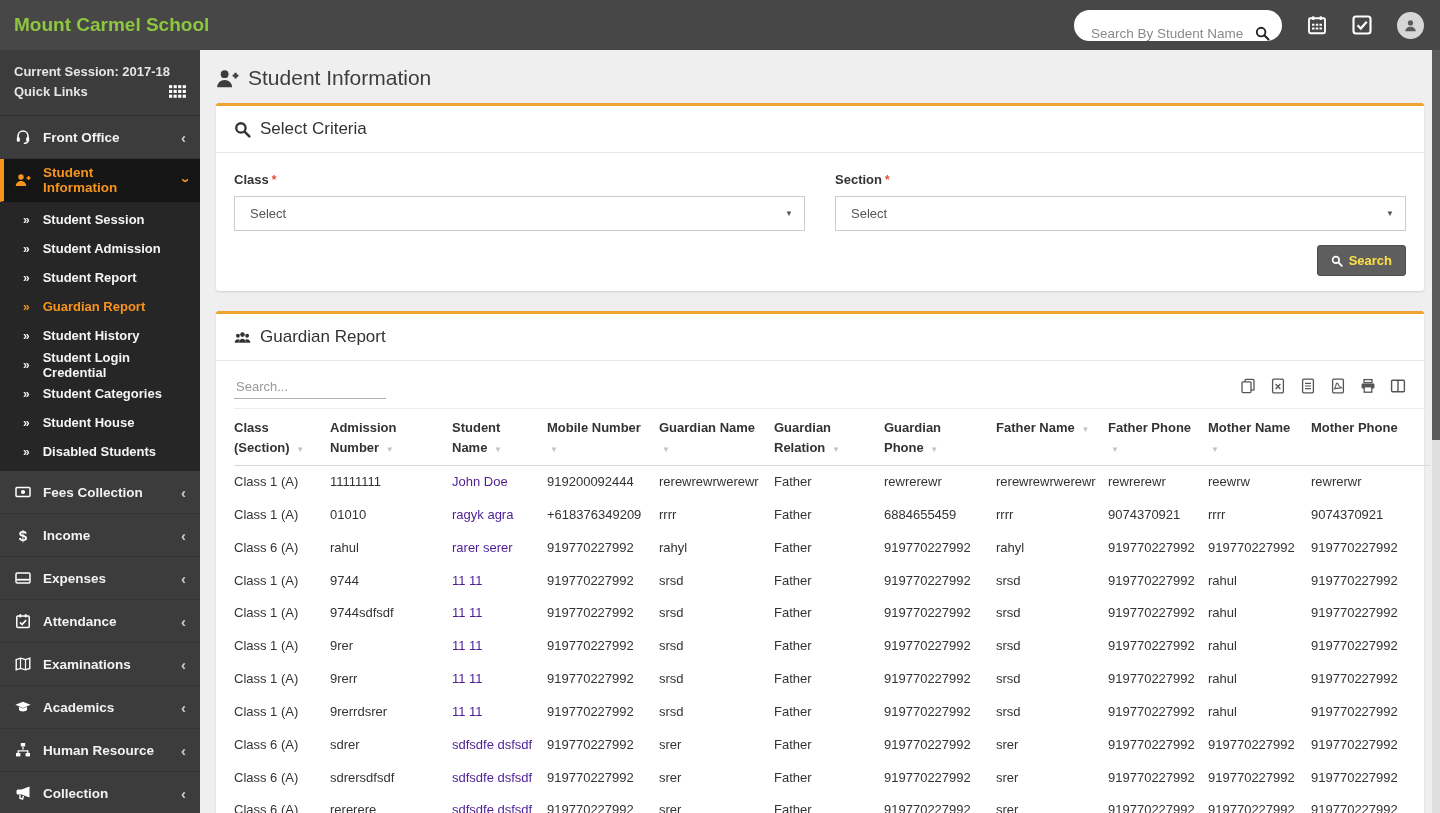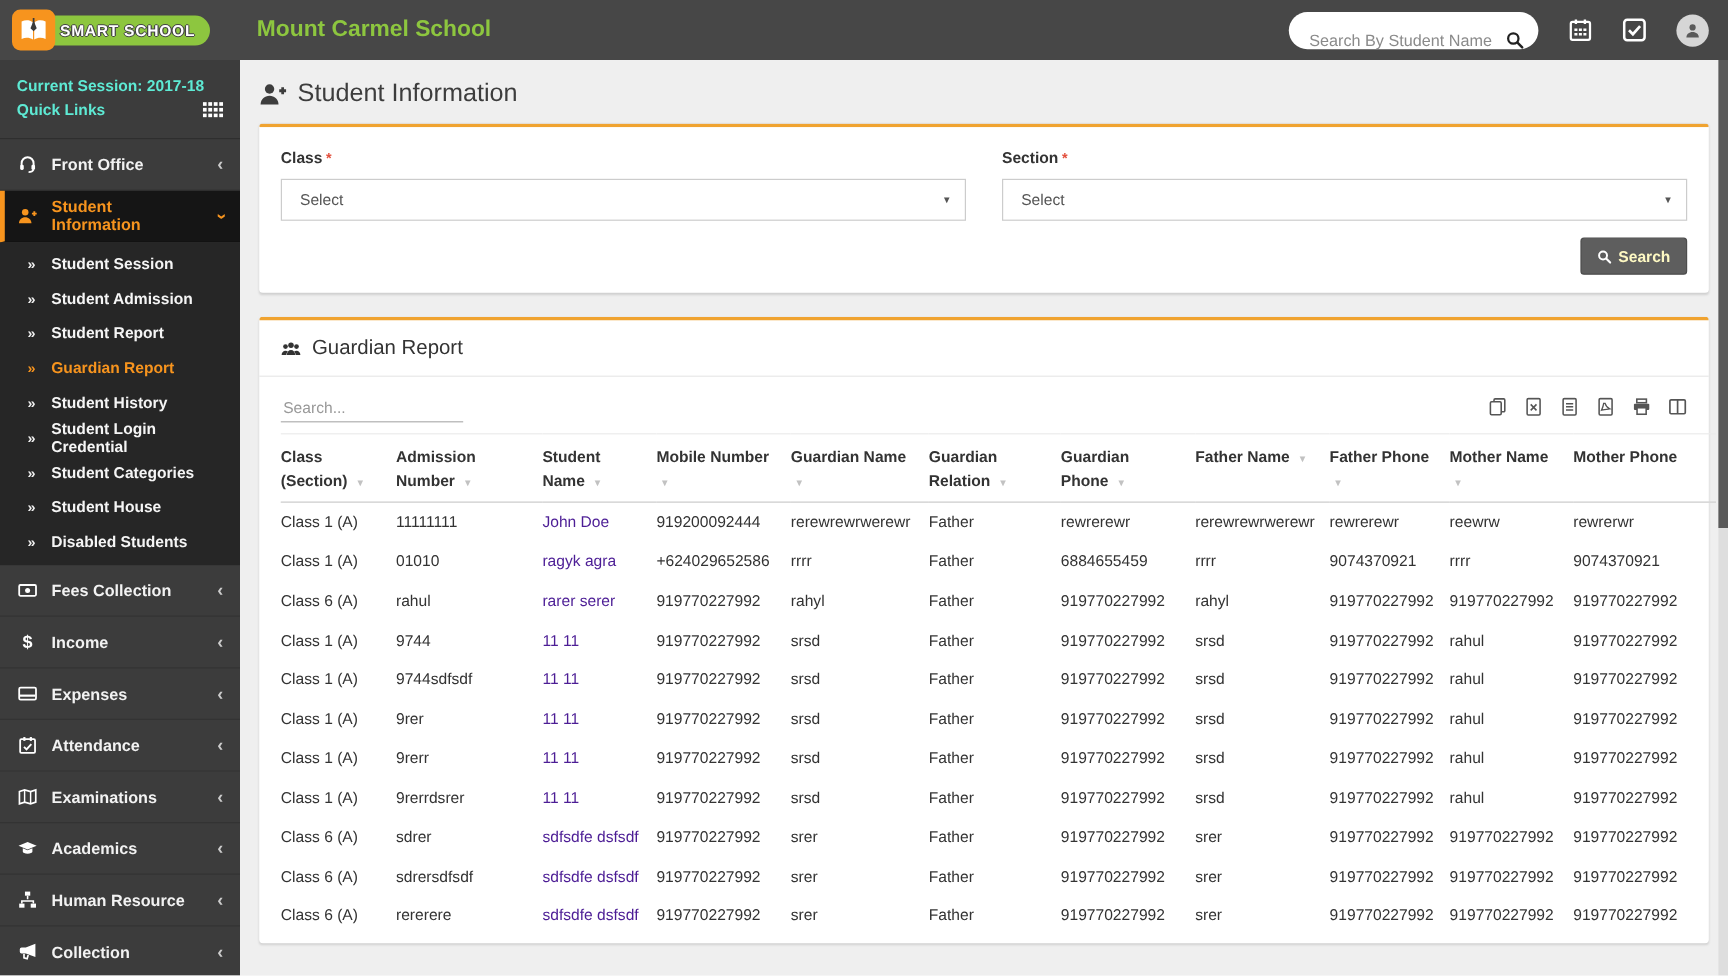--- a/index.html
+++ b/index.html
@@ -27,21 +27,21 @@
   .search-pill .sp-icon svg { width:15px; height:15px; }
   .tb-icon { color:#fff; display:flex; cursor:pointer; }
   .tb-icon svg { width:20px; height:20px; }
   .avatar { width:27px; height:27px; border-radius:50%; background:#d6d6d6; display:flex; align-items:center; justify-content:center; color:#5a5a5a; cursor:pointer; }
   .avatar svg { width:13px; height:13px; }
   
   .shell { display:flex; height:763px; }
   
   .sidebar { width:200px; flex-shrink:0; background:#3c3c3c; overflow:hidden; }
   .session { padding:9px 14px 11px; border-bottom:1px solid #2e2e2e; }
-  .session-line { font-size:13px; font-weight:bold; color:#5eead4; margin:5px 0; }
+  .session-line { font-size:13px; font-weight:bold; color:#e5e5e5; margin:5px 0; }
   .quick { display:flex; align-items:center; justify-content:space-between; cursor:pointer; }
   .quick .grid-ic { color:#fff; display:flex; }
   .quick .grid-ic svg { width:17px; height:13px; }
   .menu-item { height:43px; display:flex; align-items:center; gap:11px; padding:0 14px; border-bottom:1px solid rgba(0,0,0,.14); cursor:pointer; }
   .mi-icon { width:18px; display:flex; justify-content:center; color:#fff; }
   .mi-icon svg { width:16px; height:16px; }
   .txt-ico { font-size:15px; font-weight:bold; line-height:1; }
   .mi-label { flex:1; font-size:13.5px; font-weight:bold; color:#f2f2f2; }
   .mi-chev { color:#ccc; font-size:15px; font-weight:bold; line-height:1; }
   .mi-chev.down { display:inline-block; transform:rotate(-90deg); }
@@ -62,21 +62,21 @@
   .card-header { display:flex; align-items:center; gap:9px; padding:13px 18px; border-bottom:1px solid #e8e8e8; }
   .card-header .ch-icon { display:flex; color:#333; }
   .card-header .ch-icon svg { width:17px; height:17px; }
   .card-title { font-size:17px; color:#333; }
   .fields { display:grid; grid-template-columns:1fr 1fr; gap:30px; padding:17px 18px 2px; }
   .field label { font-size:13px; font-weight:bold; color:#333; }
   .req { color:#e3503e; margin-left:3px; font-size:12px; }
   .select { margin-top:8px; height:35px; border:1px solid #ccc; background:#fff; display:flex; align-items:center; justify-content:space-between; padding:0 11px 0 15px; font-size:13px; color:#555; cursor:pointer; }
   .select .caret { font-size:8px; color:#555; }
   .card-foot { display:flex; justify-content:flex-end; padding:12px 18px 15px; }
-  .btn-search { background:#5e5e5e; border:1px solid #4d4d4d; color:#fef9c3; font-size:13px; font-weight:bold; padding:7px 13px; border-radius:3px; display:flex; align-items:center; gap:6px; cursor:pointer; }
+  .btn-search { background:#5e5e5e; border:1px solid #4d4d4d; color:#fde047; font-size:13px; font-weight:bold; padding:7px 13px; border-radius:3px; display:flex; align-items:center; gap:6px; cursor:pointer; }
   .btn-search svg { width:12px; height:12px; }
   
   .card2-body { padding:0 18px 6px; }
   .table-toolbar { display:flex; justify-content:space-between; align-items:flex-end; padding:14px 0 9px; }
   .dt-search input { border:none; border-bottom:1px solid #b0b0b0; background:transparent; width:152px; font-size:13px; color:#555; padding:4px 2px; outline:none; }
   .dt-search input::placeholder { color:#999; }
   .tools { display:flex; gap:14px; color:#555; padding-bottom:5px; }
   .tool { display:flex; cursor:pointer; }
   .tool svg { width:16px; height:16px; }
   table.report { width:100%; border-collapse:collapse; table-layout:fixed; }
@@ -86,31 +86,20 @@
   .sort-caret { font-size:8px; color:#c2c2c2; margin-left:3px; }
   a.student-link { color:#4c1d95; text-decoration:none; cursor:pointer; }
   
   .scroll-track { position:absolute; top:50px; bottom:0; right:0; width:8px; background:#dedede; z-index:5; }
   .scroll-thumb { position:absolute; top:0; left:0; right:0; height:390px; background:#5a5a5a; }
 </style>
 </head>
 <body>
 
 <header class="topbar">
-  <div class="logo">
-    <div class="logo-book">
-      <svg viewBox="0 0 24 22">
-          <path d="M2 4c3-1.6 6.5-1.6 9.5.6V19C8.5 17 5 17 2 18.5z" fill="#fff"></path>
-          <path d="M22 4c-3-1.6-6.5-1.6-9.5.6V19c3-2 6.5-2 9.5-.5z" fill="#fff"></path>
-          <path d="M12 3l2.6 6.5L12 12 9.4 9.5z" fill="#3a3a3a"></path>
-          <rect x="11.3" y="1" width="1.4" height="5" fill="#3a3a3a"></rect>
-        </svg>
-    </div>
-    <div class="logo-pill">SMART SCHOOL</div>
-  </div>
   <div class="school-title">Mount Carmel School</div>
   <div class="topbar-right">
     <div class="search-pill">
       <input placeholder="Search By Student Name" style="">
       <span class="sp-icon">
           <svg viewBox="0 0 16 16">
             <circle cx="6.5" cy="6.5" r="4.6" fill="none" stroke="currentColor" stroke-width="2"></circle>
             <line x1="10.2" y1="10.2" x2="14.4" y2="14.4" stroke="currentColor" stroke-width="2.2" stroke-linecap="round"></line>
           </svg>
         </span>
@@ -314,20 +303,29 @@
           <svg viewBox="0 0 20 16">
             <circle cx="7.5" cy="4.2" r="3.4" fill="currentColor"></circle>
             <path d="M1 15.5c0-3.6 2.9-6.3 6.5-6.3s6.5 2.7 6.5 6.3z" fill="currentColor"></path>
             <path d="M14.5 5.5h5M17 3v5" stroke="currentColor" stroke-width="2"></path>
           </svg>
         </span>
       <h1>Student Information</h1>
     </div>
 
     <section class="card">
+      <div class="card-header">
+        <span class="ch-icon">
+            <svg viewBox="0 0 16 16">
+              <circle cx="6.5" cy="6.5" r="4.4" fill="none" stroke="currentColor" stroke-width="2.2"></circle>
+              <line x1="10.2" y1="10.2" x2="14.4" y2="14.4" stroke="currentColor" stroke-width="2.4" stroke-linecap="round"></line>
+            </svg>
+          </span>
+        <span class="card-title">Select Criteria</span>
+      </div>
       <div class="fields">
         <div class="field">
           <label><span>Class</span><span class="req">*</span></label>
           <div class="select">
             <span>Select</span>
             <span class="caret">▼</span>
           </div>
         </div>
         <div class="field">
           <label><span>Section</span><span class="req">*</span></label>
@@ -447,21 +445,21 @@
                 <td>rewrerewr</td>
                 <td>rerewrewrwerewr</td>
                 <td>rewrerewr</td>
                 <td>reewrw</td>
                 <td>rewrerwr</td>
               </tr>
               <tr>
                 <td>Class 1 (A)</td>
                 <td>01010</td>
                 <td><a class="student-link">ragyk agra</a></td>
-                <td>+624029652586</td>
+                <td>+618376349209</td>
                 <td>rrrr</td>
                 <td>Father</td>
                 <td>6884655459</td>
                 <td>rrrr</td>
                 <td>9074370921</td>
                 <td>rrrr</td>
                 <td>9074370921</td>
               </tr>
               <tr>
                 <td>Class 6 (A)</td>

